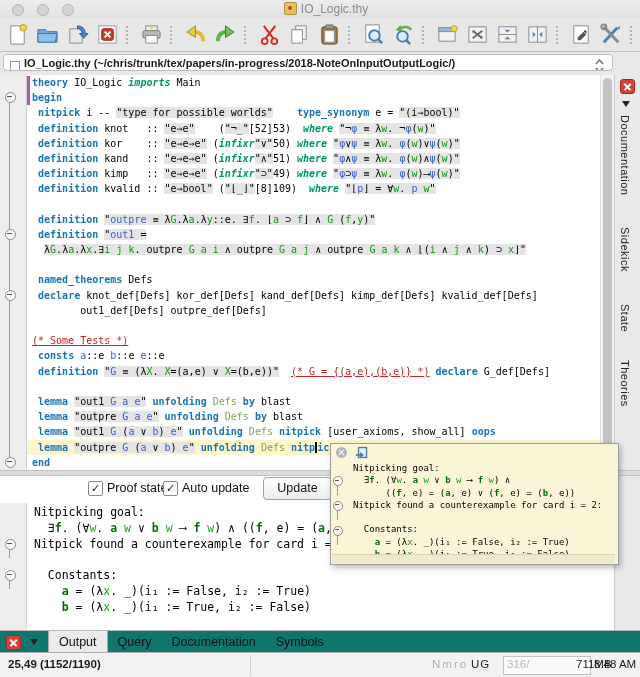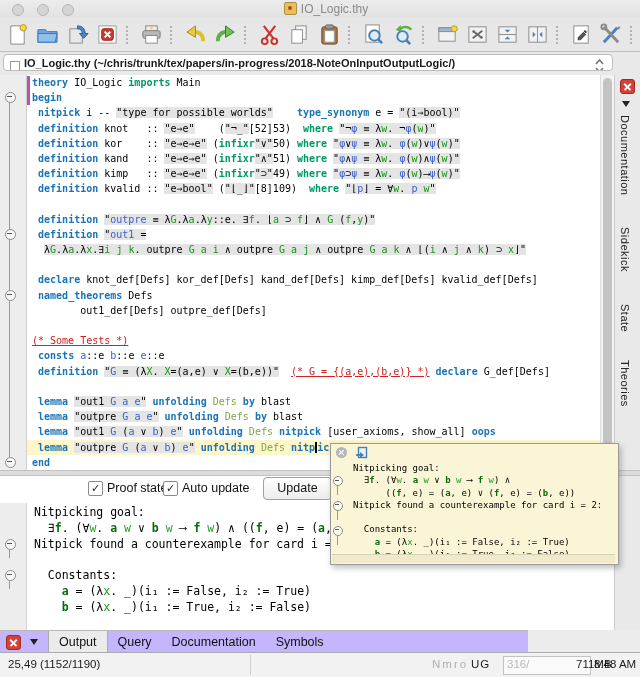--- a/index.html
+++ b/index.html
@@ -19,21 +19,21 @@
   #bufferfield{position:absolute;left:3px;top:2px;width:610px;height:17px;background:#fff;border:1px solid #bdbdbd;border-radius:4px;font-size:11px;font-weight:bold;color:#1a1a1a;line-height:17px;padding-left:20px;box-sizing:border-box;white-space:nowrap;overflow:hidden;}
   #bufsquare{position:absolute;left:6px;top:6px;width:8px;height:8px;border:1px solid #9a9a9a;background:#fff;}
   #bufchev{position:absolute;right:8px;top:3px;color:#777;}
   
   #main{position:absolute;left:0;top:75px;width:614px;height:395px;background:#fff;}
   #gutter{position:absolute;left:0;top:0;width:26px;height:395px;background:#ededed;border-right:1px solid #cfcfcf;}
   #code{position:absolute;left:27px;top:0;width:573px;height:395px;overflow:hidden;}
   .cl{height:15.2px;line-height:15.2px;font-family:"DejaVu Sans Mono","DejaVu Sans",monospace;font-size:10px;white-space:pre;color:#000;padding-left:5px;}
   .cur{background:#fdf6cb;}
   .k{color:#1b74b4;font-weight:bold;}
-  .m{color:#009966;font-weight:bold;}
+  .m{color:#009966;font-weight:bold;font-style:italic;}
   .c{color:#cc2222;text-decoration:underline;}
   .d{color:#7da64b;}
   .f{color:#3a5fcd;}
   .s{background:#e4e4e4;}
   .fs{background:#e4e4e4;color:#3a5fcd;}
   .bs{background:#e4e4e4;color:#119911;}
   .caret{display:inline-block;width:0;height:11px;border-left:2px solid #000;vertical-align:-2px;}
   #purplebar{position:absolute;left:27px;top:1px;width:3px;height:29px;background:#b455b4;}
   .fold{position:absolute;left:5px;width:9px;height:9px;border:1px solid #8a8a8a;border-radius:50%;background:#f8f8f8;}
   .fold:after{content:"";position:absolute;left:1px;top:3px;width:5px;height:1px;background:#555;}
@@ -70,30 +70,30 @@
   #tipclose:before,#tipclose:after{content:"";position:absolute;left:2.2px;top:4.8px;width:6.6px;height:1.4px;background:#fff;}
   #tipclose:before{transform:rotate(45deg);} #tipclose:after{transform:rotate(-45deg);}
   #tipgutter{position:absolute;left:0;top:17px;width:13px;height:92px;}
   #tiptext{position:absolute;left:14px;top:18px;width:270px;height:92px;overflow:hidden;}
   .tl2{height:12.3px;line-height:12.3px;font-family:"DejaVu Sans Mono","DejaVu Sans",monospace;font-size:9px;white-space:pre;color:#000;padding-left:8px;}
   #tipfoot{position:absolute;left:1px;bottom:1px;width:283px;height:8px;background:#efe9cd;border-top:1px solid #d8d2b4;}
   .fold2{position:absolute;left:2px;width:8px;height:8px;border:1px solid #8a8a8a;border-radius:50%;background:#fdfdf2;}
   .fold2:after{content:"";position:absolute;left:1px;top:2.6px;width:4px;height:1px;background:#555;}
   .stem{position:absolute;width:1px;background:#999;}
   
-  #docktabs{position:absolute;left:0;top:630px;width:528px;height:22px;background:#c4b5fd;border-top:1px solid #b9b9b9;}
+  #docktabs{position:absolute;left:0;top:630px;width:640px;height:22px;background:#0f766e;border-top:1px solid #b9b9b9;}
   #dt-close{position:absolute;left:6px;top:4px;}
   #dt-tri{position:absolute;left:30px;top:8px;}
   #dt-tabs{position:absolute;left:48px;top:0px;height:22px;display:flex;}
   .dtab{padding:0 10px;font-size:12.5px;color:#111;line-height:22px;}
   .dtab.active{background:#ebebeb;border-left:1px solid #aaa;border-right:1px solid #aaa;}
   
   #statusbar{position:absolute;left:0;top:652px;width:640px;height:25px;background:#f2f2f2;border-top:1px solid #ababab;font-size:11.5px;color:#1a1a1a;}
   #statusbar .seg{position:absolute;top:5px;white-space:pre;}
-  #sb-caret{left:8px;}
+  #sb-caret{left:8px;font-weight:bold;}
   #sb-mode{left:257px;}
   #sb-dim1{left:432px;color:#b0b0b0;letter-spacing:2px;}
   #sb-on1{left:471px;letter-spacing:1px;}
   #sb-membox{position:absolute;left:503px;top:3px;width:86px;height:17px;border:1px solid #c2c2c2;background:#fafafa;}
   #sb-memdim{left:507px;color:#b8b8b8;}
   #sb-mem{left:533px;margin-left:43px;}
   #sb-time{left:594px;}
   #sb-div1{position:absolute;left:250px;top:2px;width:1px;height:20px;background:#cfcfcf;}
   svg{display:block;}
 </style>
@@ -273,22 +273,22 @@
         <div class="cl"><span> </span><span class="k">definition</span><span> knot   :: </span><span class="s">"e⇒e"</span><span>    (</span><span class="s">"¬_"</span><span>[52]53)  </span><span class="m">where</span><span> </span><span class="s">"¬</span><span class="fs">φ</span><span class="s"> ≡ λ</span><span class="bs">w</span><span class="s">. ¬</span><span class="fs">φ</span><span class="s">(</span><span class="bs">w</span><span class="s">)"</span></div>
         <div class="cl"><span> </span><span class="k">definition</span><span> kor    :: </span><span class="s">"e⇒e⇒e"</span><span> (</span><span class="m">infixr</span><span class="s">"∨"</span><span>50) </span><span class="m">where</span><span> </span><span class="s">"</span><span class="fs">φ</span><span class="s">∨</span><span class="fs">ψ</span><span class="s"> ≡ λ</span><span class="bs">w</span><span class="s">. </span><span class="fs">φ</span><span class="s">(</span><span class="bs">w</span><span class="s">)∨</span><span class="fs">ψ</span><span class="s">(</span><span class="bs">w</span><span class="s">)"</span></div>
         <div class="cl"><span> </span><span class="k">definition</span><span> kand   :: </span><span class="s">"e⇒e⇒e"</span><span> (</span><span class="m">infixr</span><span class="s">"∧"</span><span>51) </span><span class="m">where</span><span> </span><span class="s">"</span><span class="fs">φ</span><span class="s">∧</span><span class="fs">ψ</span><span class="s"> ≡ λ</span><span class="bs">w</span><span class="s">. </span><span class="fs">φ</span><span class="s">(</span><span class="bs">w</span><span class="s">)∧</span><span class="fs">ψ</span><span class="s">(</span><span class="bs">w</span><span class="s">)"</span></div>
         <div class="cl"><span> </span><span class="k">definition</span><span> kimp   :: </span><span class="s">"e⇒e⇒e"</span><span> (</span><span class="m">infixr</span><span class="s">"⊃"</span><span>49) </span><span class="m">where</span><span> </span><span class="s">"</span><span class="fs">φ</span><span class="s">⊃</span><span class="fs">ψ</span><span class="s"> ≡ λ</span><span class="bs">w</span><span class="s">. </span><span class="fs">φ</span><span class="s">(</span><span class="bs">w</span><span class="s">)⟶</span><span class="fs">ψ</span><span class="s">(</span><span class="bs">w</span><span class="s">)"</span></div>
         <div class="cl"><span> </span><span class="k">definition</span><span> kvalid :: </span><span class="s">"e⇒bool"</span><span> (</span><span class="s">"⌊_⌋"</span><span>[8]109)  </span><span class="m">where</span><span> </span><span class="s">"⌊</span><span class="fs">p</span><span class="s">⌋ = ∀</span><span class="bs">w</span><span class="s">. </span><span class="fs">p</span><span class="s"> </span><span class="bs">w</span><span class="s">"</span></div>
         <div class="cl"></div>
         <div class="cl"><span> </span><span class="k">definition</span><span> </span><span class="s">"</span><span class="fs">outpre</span><span class="s"> ≡ λ</span><span class="bs">G</span><span class="s">.λ</span><span class="bs">a</span><span class="s">.λ</span><span class="bs">y</span><span class="s">::e. ∃</span><span class="bs">f</span><span class="s">. ⌊</span><span class="bs">a</span><span class="s"> ⊃ </span><span class="bs">f</span><span class="s">⌋ ∧ </span><span class="bs">G</span><span class="s"> (</span><span class="bs">f</span><span class="s">,</span><span class="bs">y</span><span class="s">)"</span></div>
         <div class="cl"><span> </span><span class="k">definition</span><span> </span><span class="s">"</span><span class="fs">out1</span><span class="s"> =</span></div>
         <div class="cl"><span>  </span><span class="s">λ</span><span class="bs">G</span><span class="s">.λ</span><span class="bs">a</span><span class="s">.λ</span><span class="bs">x</span><span class="s">.∃</span><span class="bs">i</span><span class="s"> </span><span class="bs">j</span><span class="s"> </span><span class="bs">k</span><span class="s">. outpre </span><span class="bs">G</span><span class="s"> </span><span class="bs">a</span><span class="s"> </span><span class="bs">i</span><span class="s"> ∧ outpre </span><span class="bs">G</span><span class="s"> </span><span class="bs">a</span><span class="s"> </span><span class="bs">j</span><span class="s"> ∧ outpre </span><span class="bs">G</span><span class="s"> </span><span class="bs">a</span><span class="s"> </span><span class="bs">k</span><span class="s"> ∧ ⌊(</span><span class="bs">i</span><span class="s"> ∧ </span><span class="bs">j</span><span class="s"> ∧ </span><span class="bs">k</span><span class="s">) ⊃ </span><span class="bs">x</span><span class="s">⌋"</span></div>
         <div class="cl"></div>
+        <div class="cl"><span> </span><span class="k">named_theorems</span><span> Defs</span></div>
         <div class="cl"><span> </span><span class="k">declare</span><span> knot_def[Defs] kor_def[Defs] kand_def[Defs] kimp_def[Defs] kvalid_def[Defs]</span></div>
-        <div class="cl"><span> </span><span class="k">named_theorems</span><span> Defs</span></div>
         <div class="cl"><span>        out1_def[Defs] outpre_def[Defs]</span></div>
         <div class="cl"></div>
         <div class="cl"><span class="c">(* Some Tests *)</span></div>
         <div class="cl"><span> </span><span class="k">consts</span><span> </span><span class="f">a</span><span>::e </span><span class="f">b</span><span>::e </span><span class="f">e</span><span>::e</span></div>
         <div class="cl"><span> </span><span class="k">definition</span><span> </span><span class="s">"</span><span class="fs">G</span><span class="s"> ≡ (λ</span><span class="bs">X</span><span class="s">. </span><span class="bs">X</span><span class="s">=(a,e) ∨ </span><span class="bs">X</span><span class="s">=(b,e))"</span><span>  </span><span class="c">(* G = {(a,e),(b,e)} *)</span><span> </span><span class="k">declare</span><span> G_def[Defs]</span></div>
         <div class="cl"></div>
         <div class="cl"><span> </span><span class="k">lemma</span><span> </span><span class="s">"out1 </span><span class="fs">G</span><span class="s"> </span><span class="fs">a</span><span class="s"> </span><span class="fs">e</span><span class="s">"</span><span> </span><span class="k">unfolding</span><span> </span><span class="d">Defs</span><span> </span><span class="k">by</span><span> blast</span></div>
         <div class="cl"><span> </span><span class="k">lemma</span><span> </span><span class="s">"outpre </span><span class="fs">G</span><span class="s"> </span><span class="fs">a</span><span class="s"> </span><span class="fs">e</span><span class="s">"</span><span> </span><span class="k">unfolding</span><span> </span><span class="d">Defs</span><span> </span><span class="k">by</span><span> blast</span></div>
         <div class="cl"><span> </span><span class="k">lemma</span><span> </span><span class="s">"out1 </span><span class="fs">G</span><span class="s"> (</span><span class="fs">a</span><span class="s"> ∨ </span><span class="fs">b</span><span class="s">) </span><span class="fs">e</span><span class="s">"</span><span> </span><span class="k">unfolding</span><span> </span><span class="d">Defs</span><span> </span><span class="k">nitpick</span><span> [user_axioms, show_all] </span><span class="k">oops</span></div>
         <div class="cl cur"><span> </span><span class="k">lemma</span><span> </span><span class="s">"outpre </span><span class="fs">G</span><span class="s"> (</span><span class="fs">a</span><span class="s"> ∨ </span><span class="fs">b</span><span class="s">) </span><span class="fs">e</span><span class="s">"</span><span> </span><span class="k">unfolding</span><span> </span><span class="d">Defs</span><span> </span><span class="k">nitp</span><span class="caret"></span><span class="k">ick</span><span> [user_axioms, show_all] </span><span class="k">oops</span></div>

